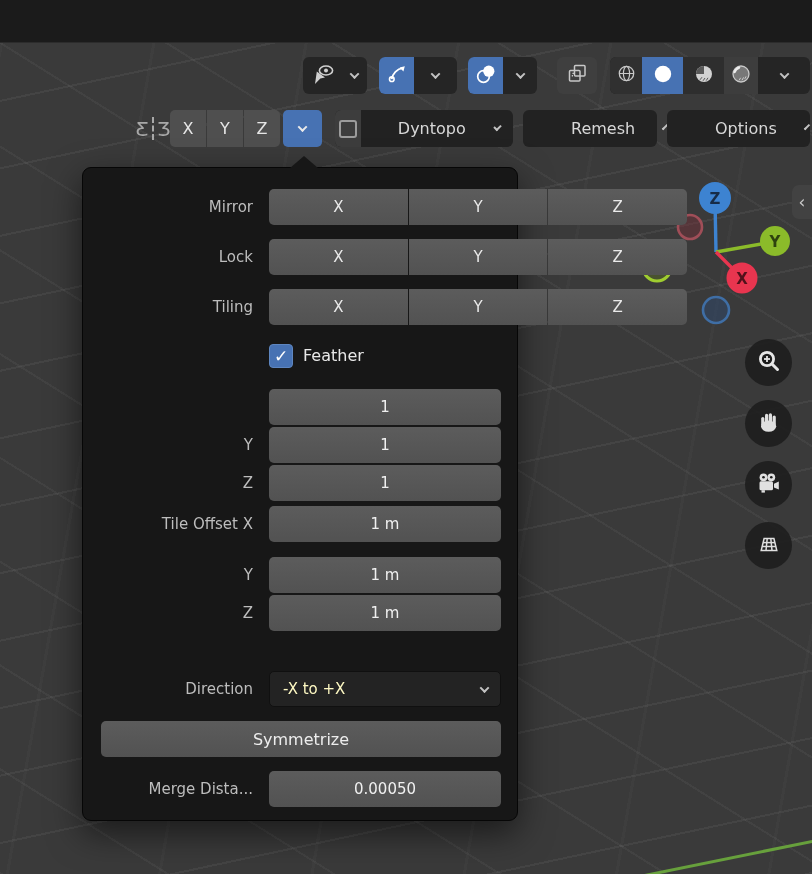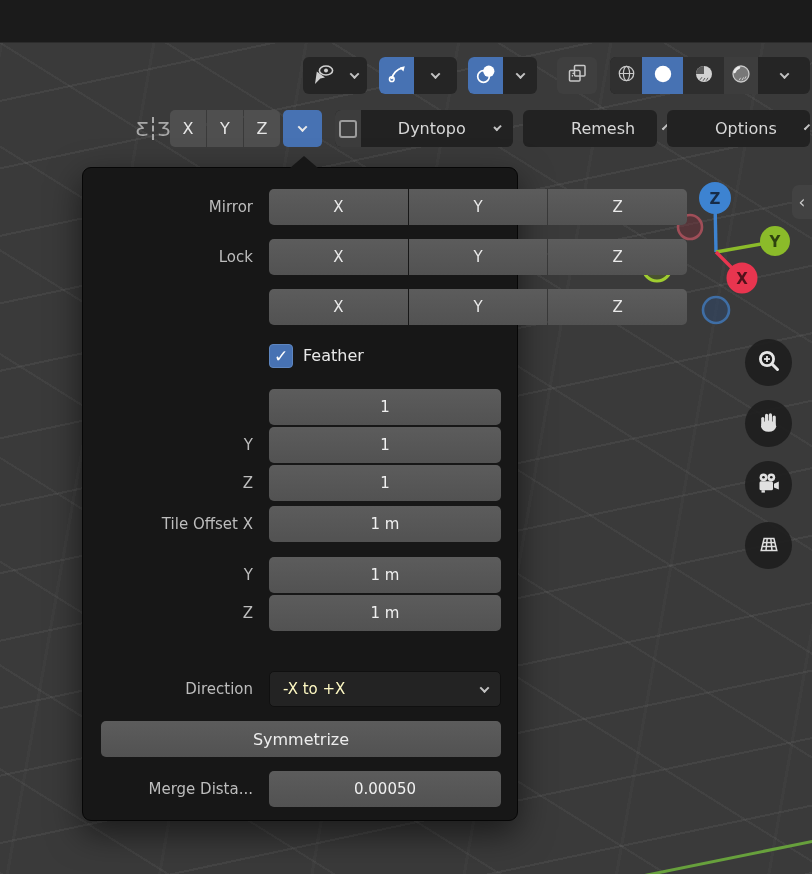--- a/index.html
+++ b/index.html
@@ -234,20 +234,21 @@
   <div class="prow" style="top:71px; left:0; width:418px;">
     <div class="plabel">Lock</div>
     <div class="ctrl seg3">
       <div class="cell">X</div>
       <div class="cell">Y</div>
       <div class="cell">Z</div>
     </div>
   </div>
 
   <div class="prow" style="top:121px; left:0; width:418px;">
+    <div class="plabel">Tiling</div>
     <div class="ctrl seg3">
       <div class="cell">X</div>
       <div class="cell">Y</div>
       <div class="cell">Z</div>
     </div>
   </div>
 
   <div class="prow" style="top:176px; left:0; width:418px; height:25px;">
     <div class="checkbox">
       <span>✓</span>

